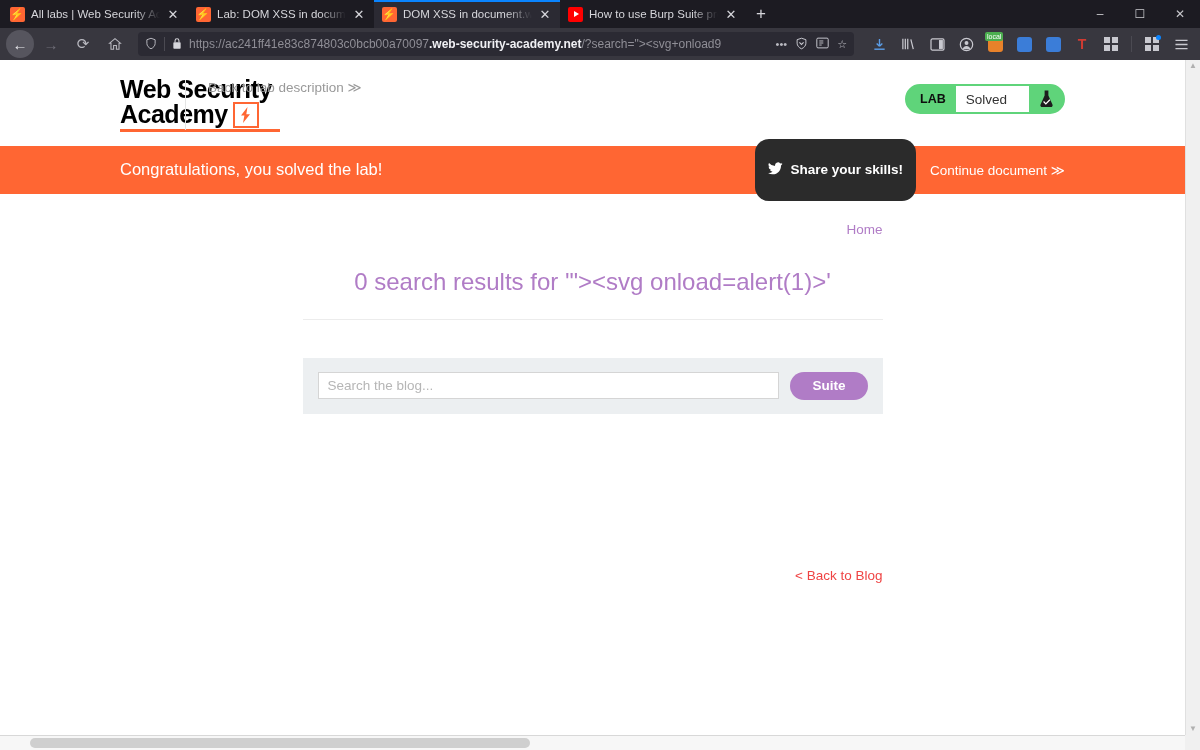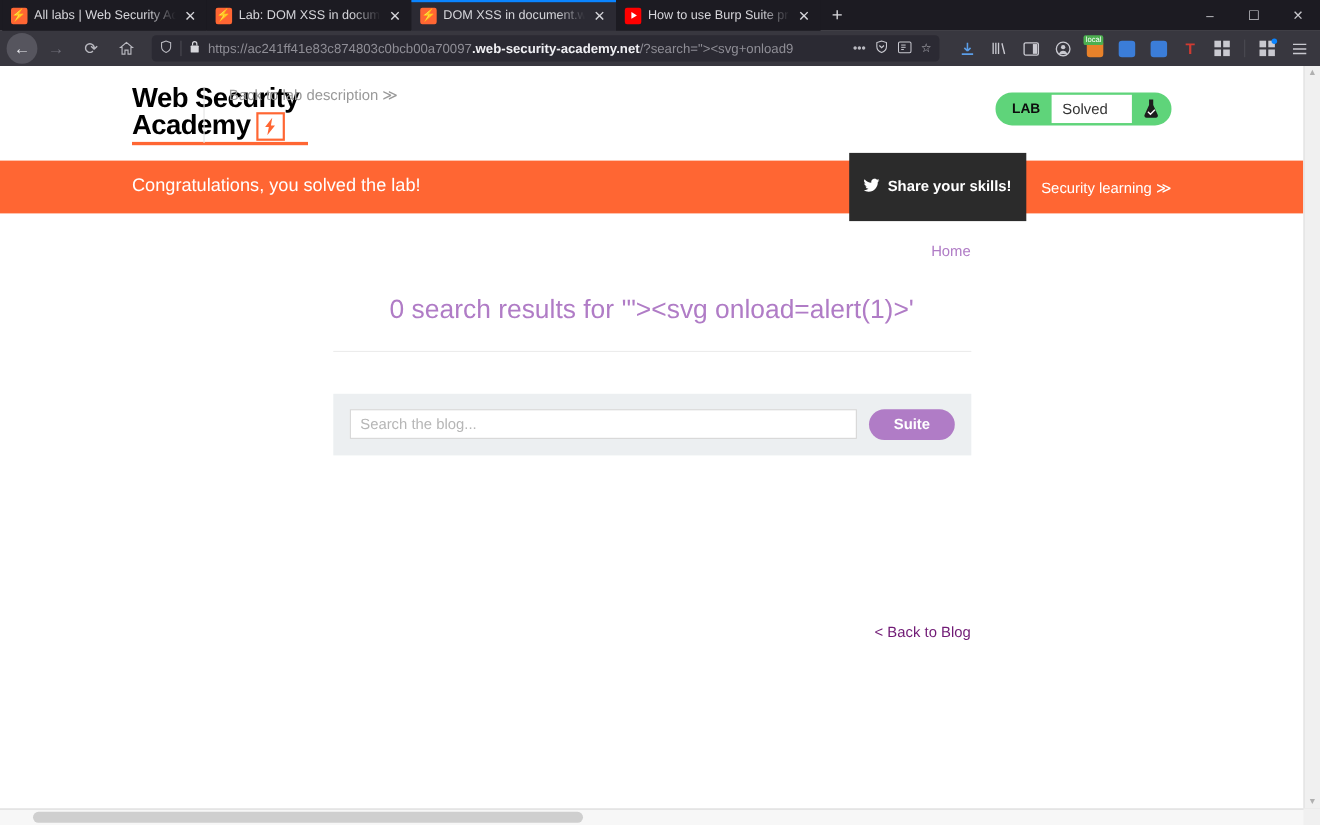--- a/index.html
+++ b/index.html
@@ -192,21 +192,21 @@
 
   
   .banner {
     background: #ff6633; height: 48px; display: flex; align-items: center;
     padding: 0 120px; color: #fff;
   }
   .banner .msg { font-size: 16.5px; flex: 1 1 auto; }
   .banner .share {
     background: #2b2b2b; color: #fff; font-size: 13.5px; font-weight: bold;
     padding: 23px 13px; display: flex; align-items: center; gap: 7px;
-    text-decoration: none; white-space: nowrap;
+    text-decoration: none; white-space: nowrap; border-radius: 14px;
   }
   .banner .cont {
     color: #fff; font-size: 13.5px; text-decoration: none;
     margin-left: 14px; white-space: nowrap;
   }
 
   
   .content { padding: 0 0 0 0; }
   .inner { width: 580px; margin: 0 auto; padding-top: 26px; }
   .crumb { text-align: right; }
@@ -224,21 +224,21 @@
     padding: 0 9px; font-size: 13.5px; color: #333; outline: none;
     font-family: "Liberation Sans", sans-serif; border-radius: 0;
   }
   .searchbar input::placeholder { color: #b6b6b6; }
   .searchbar button {
     background: #b07cc6; color: #fff; border: none; border-radius: 14px;
     height: 28px; padding: 0 22px; font-size: 13.5px; font-weight: bold;
     cursor: pointer; font-family: "Liberation Sans", sans-serif;
   }
   .backblog { text-align: right; padding-top: 152px; }
-  .backblog a { color: #701a75; font-size: 13.5px; text-decoration: none; }
+  .backblog a { color: #ef4444; font-size: 13.5px; text-decoration: none; }
 </style>
 </head>
 <body>
 
 <div class="browser">
 
   <div class="titlebar">
     <div class="tabstrip">
 
       <div class="tab">
@@ -422,21 +422,21 @@
       <div class="banner">
         <div class="msg">Congratulations, you solved the lab!</div>
         <a class="share" href="#">
           <span>
             <svg width="15" height="13" viewBox="0 0 16 14">
                 <path d="M15.5 1.9a6 6 0 0 1-1.8.5A3.2 3.2 0 0 0 15.1.7a6.4 6.4 0 0 1-2 .8A3.2 3.2 0 0 0 7.6 4.4 9.1 9.1 0 0 1 1 1a3.2 3.2 0 0 0 1 4.3 3.1 3.1 0 0 1-1.4-.4 3.2 3.2 0 0 0 2.6 3.2 3.2 3.2 0 0 1-1.4.1 3.2 3.2 0 0 0 3 2.2A6.5 6.5 0 0 1 0 11.8a9.1 9.1 0 0 0 4.9 1.4c5.9 0 9.2-5 9-9.4a6.5 6.5 0 0 0 1.6-1.9z" fill="#fff"></path>
               </svg>
           </span>
           <span>Share your skills!</span>
         </a>
-        <a class="cont" href="#">Security learning ≫</a>
+        <a class="cont" href="#">Continue document ≫</a>
       </div>
 
       <div class="content">
         <div class="inner">
           <div class="crumb">
             <a href="#">Home</a>
           </div>
 
           <h1 class="results-h">0 search results for '"&gt;&lt;svg onload=alert(1)&gt;'</h1>
 

